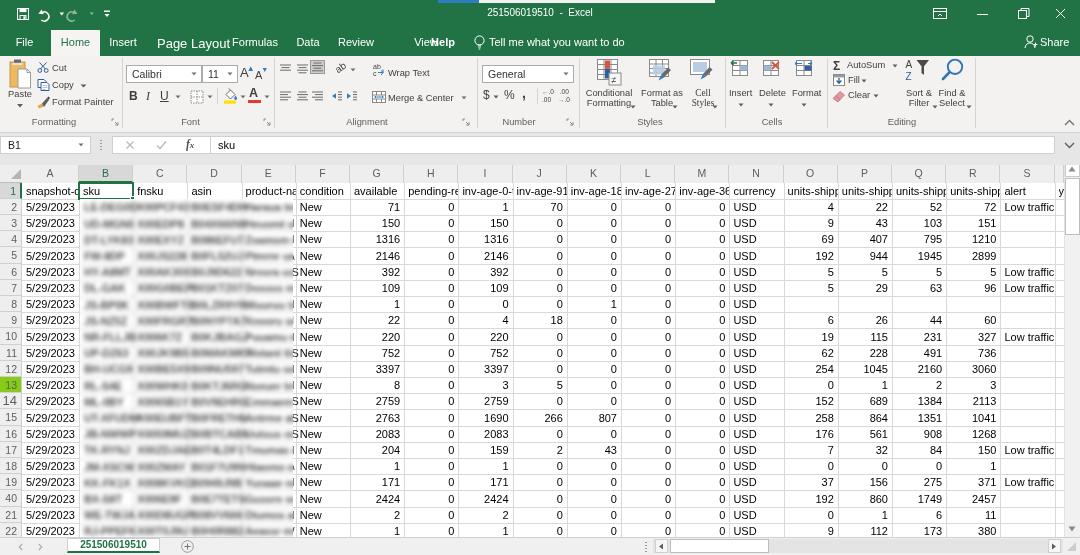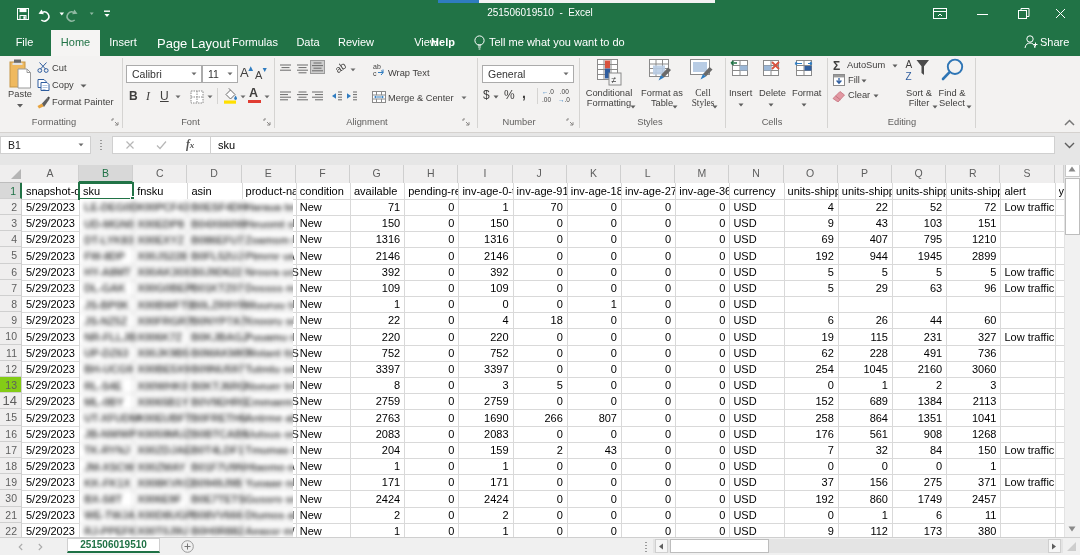--- a/index.html
+++ b/index.html
@@ -433,21 +433,21 @@
 <div class="abs" style="left:0;top:163.39999999999998px;width:22.0px;height:16.2px;background:#efeeee;border-right:1px solid #cfcfcf;border-bottom:1px solid #cfcfcf;box-sizing:border-box;font-size:10.5px;color:#5e5e5e;text-align:right;line-height:16.2px;"><span style="margin-right:4px;">10</span></div>
 <div class="abs" style="left:0;top:179.60000000000002px;width:22.0px;height:16.2px;background:#efeeee;border-right:1px solid #cfcfcf;border-bottom:1px solid #cfcfcf;box-sizing:border-box;font-size:10.5px;color:#5e5e5e;text-align:right;line-height:16.2px;"><span style="margin-right:4px;">11</span></div>
 <div class="abs" style="left:0;top:195.79999999999995px;width:22.0px;height:16.2px;background:#efeeee;border-right:1px solid #cfcfcf;border-bottom:1px solid #cfcfcf;box-sizing:border-box;font-size:10.5px;color:#5e5e5e;text-align:right;line-height:16.2px;"><span style="margin-right:4px;">12</span></div>
 <div class="abs" style="left:0;top:212.0px;width:22.0px;height:16.2px;background:#84cc16;border-right:1px solid #cfcfcf;border-bottom:1px solid #cfcfcf;box-sizing:border-box;font-size:10.5px;color:#5e5e5e;text-align:right;line-height:16.2px;"><span style="margin-right:4px;">13</span></div>
 <div class="abs" style="left:0;top:228.2px;width:22.0px;height:16.2px;background:#efeeee;border-right:1px solid #cfcfcf;border-bottom:1px solid #cfcfcf;box-sizing:border-box;font-size:13px;color:#5e5e5e;text-align:right;line-height:16.2px;"><span style="margin-right:4px;">14</span></div>
 <div class="abs" style="left:0;top:244.39999999999998px;width:22.0px;height:16.2px;background:#efeeee;border-right:1px solid #cfcfcf;border-bottom:1px solid #cfcfcf;box-sizing:border-box;font-size:10.5px;color:#5e5e5e;text-align:right;line-height:16.2px;"><span style="margin-right:4px;">15</span></div>
 <div class="abs" style="left:0;top:260.6px;width:22.0px;height:16.2px;background:#efeeee;border-right:1px solid #cfcfcf;border-bottom:1px solid #cfcfcf;box-sizing:border-box;font-size:10.5px;color:#5e5e5e;text-align:right;line-height:16.2px;"><span style="margin-right:4px;">16</span></div>
 <div class="abs" style="left:0;top:276.79999999999995px;width:22.0px;height:16.2px;background:#efeeee;border-right:1px solid #cfcfcf;border-bottom:1px solid #cfcfcf;box-sizing:border-box;font-size:10.5px;color:#5e5e5e;text-align:right;line-height:16.2px;"><span style="margin-right:4px;">17</span></div>
 <div class="abs" style="left:0;top:293.0px;width:22.0px;height:16.2px;background:#efeeee;border-right:1px solid #cfcfcf;border-bottom:1px solid #cfcfcf;box-sizing:border-box;font-size:10.5px;color:#5e5e5e;text-align:right;line-height:16.2px;"><span style="margin-right:4px;">18</span></div>
 <div class="abs" style="left:0;top:309.19999999999993px;width:22.0px;height:16.2px;background:#efeeee;border-right:1px solid #cfcfcf;border-bottom:1px solid #cfcfcf;box-sizing:border-box;font-size:10.5px;color:#5e5e5e;text-align:right;line-height:16.2px;"><span style="margin-right:4px;">19</span></div>
-<div class="abs" style="left:0;top:325.4px;width:22.0px;height:16.2px;background:#efeeee;border-right:1px solid #cfcfcf;border-bottom:1px solid #cfcfcf;box-sizing:border-box;font-size:10.5px;color:#5e5e5e;text-align:right;line-height:16.2px;"><span style="margin-right:4px;">30</span></div>
+<div class="abs" style="left:0;top:325.4px;width:22.0px;height:16.2px;background:#efeeee;border-right:1px solid #cfcfcf;border-bottom:1px solid #cfcfcf;box-sizing:border-box;font-size:10.5px;color:#5e5e5e;text-align:right;line-height:16.2px;"><span style="margin-right:4px;">40</span></div>
 <div class="abs" style="left:0;top:341.6px;width:22.0px;height:16.2px;background:#efeeee;border-right:1px solid #cfcfcf;border-bottom:1px solid #cfcfcf;box-sizing:border-box;font-size:10.5px;color:#5e5e5e;text-align:right;line-height:16.2px;"><span style="margin-right:4px;">21</span></div>
 <div class="abs" style="left:0;top:357.79999999999995px;width:22.0px;height:16.2px;background:#efeeee;border-right:1px solid #cfcfcf;border-bottom:1px solid #cfcfcf;box-sizing:border-box;font-size:10.5px;color:#5e5e5e;text-align:right;line-height:16.2px;"><span style="margin-right:4px;">22</span></div>
 <div class="abs" style="left:79.0px;top:17.6px;width:1px;height:372.0px;background:#d9d9d9;"></div>
 <div class="abs" style="left:133.2px;top:17.6px;width:1px;height:33.80000000000001px;background:#d9d9d9;"></div>
 <div class="abs" style="left:187.39999999999998px;top:17.6px;width:1px;height:33.80000000000001px;background:#d9d9d9;"></div>
 <div class="abs" style="left:241.59999999999997px;top:17.6px;width:1px;height:33.80000000000001px;background:#d9d9d9;"></div>
 <div class="abs" style="left:295.79999999999995px;top:17.6px;width:1px;height:372.0px;background:#d9d9d9;"></div>
 <div class="abs" style="left:349.99999999999994px;top:17.6px;width:1px;height:372.0px;background:#d9d9d9;"></div>
 <div class="abs" style="left:404.19999999999993px;top:17.6px;width:1px;height:372.0px;background:#d9d9d9;"></div>
 <div class="abs" style="left:458.3999999999999px;top:17.6px;width:1px;height:372.0px;background:#d9d9d9;"></div>

